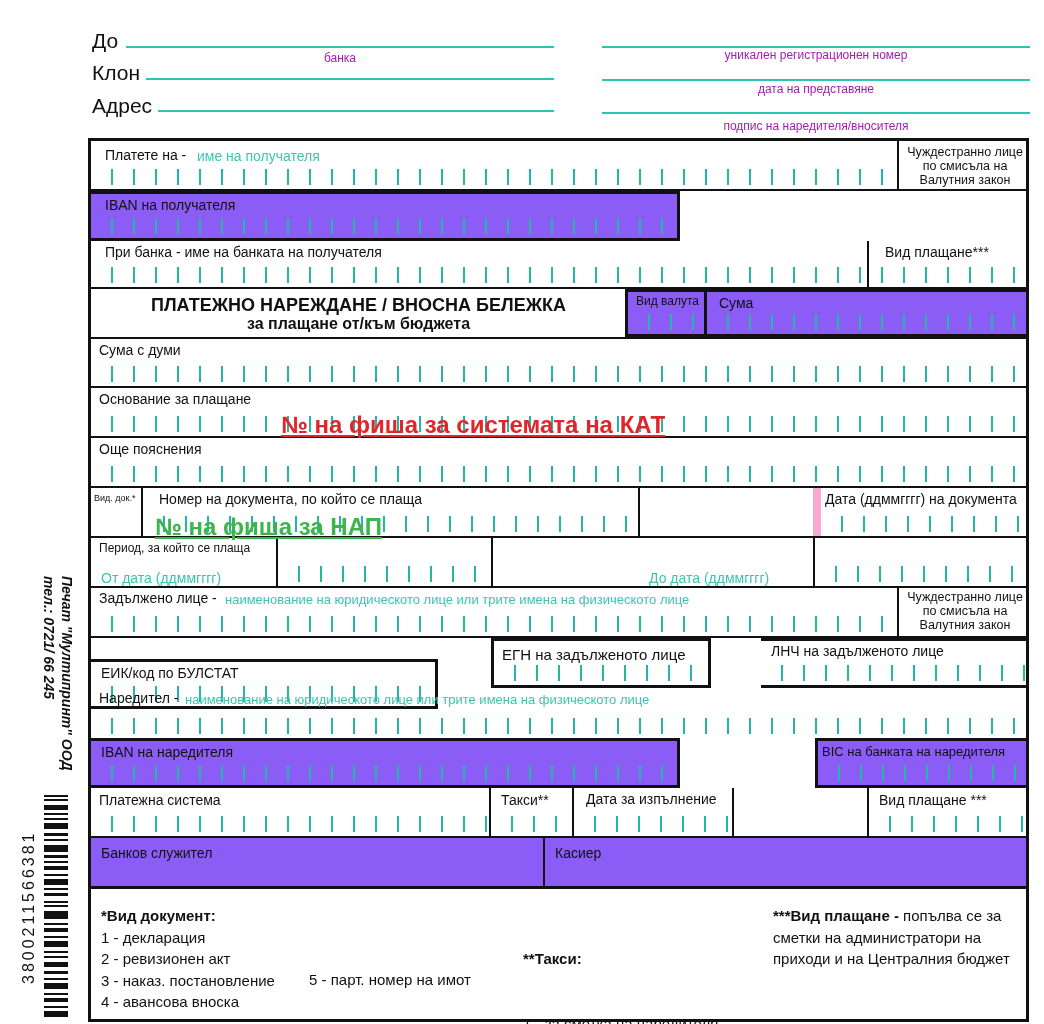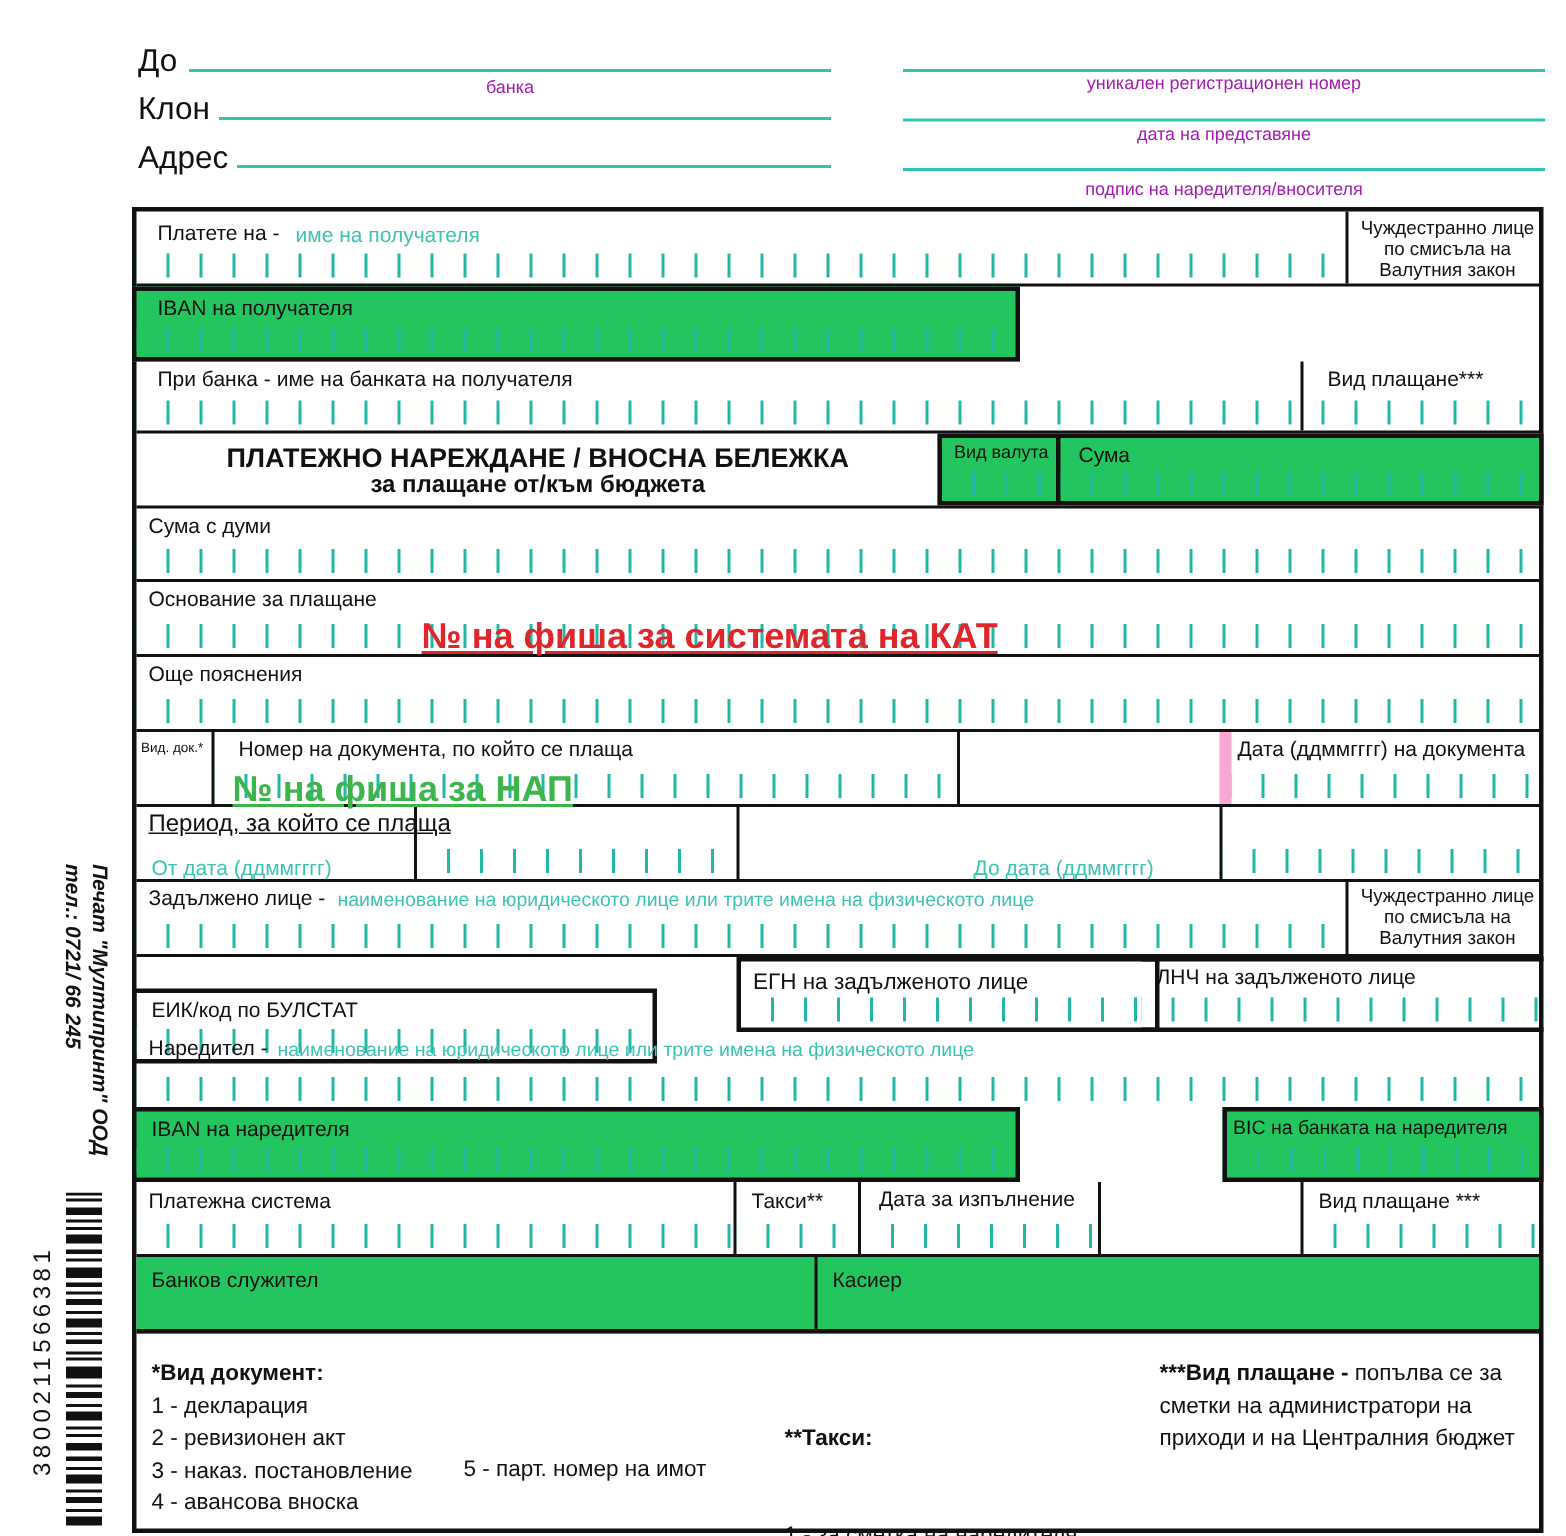--- a/index.html
+++ b/index.html
@@ -7,21 +7,21 @@
   body { position: relative; font-family: "Liberation Sans", "DejaVu Sans", sans-serif; color: #111; }
 
   .abs { position: absolute; }
   .hdr-label { font-size: 21px; color: #111; }
   .hline { position: absolute; height: 2px; background: #2fc4b2; }
   .hint { position: absolute; font-size: 12px; color: #a21caf; text-align: center; }
 
   .form { position: absolute; left: 88px; top: 138px; width: 941px; height: 884px; border: 3px solid #111; }
   .row { position: absolute; left: 0; width: 100%; border-bottom: 2px solid #111; }
   .cell { position: absolute; top: 0; height: 100%; }
-  .tint { background: #22c55e; }
+  .tint { background: #8b5cf6; }
   .bl { border-left: 2px solid #111; }
   .bthick { border: 3px solid #111; }
 
   .lbl { position: absolute; font-size: 14px; color: #111; white-space: nowrap; }
   .lbl-sm { font-size: 9px; }
   .teal { color: #3ec3b3; }
   .ticks { position: absolute; left: 0; right: 0; bottom: 4px; height: 16px;
     background-image: repeating-linear-gradient(90deg, transparent 0, transparent 20px, #22b8a5 20px, #22b8a5 22px);
     background-size: 22px 16px; }
 
@@ -165,21 +165,21 @@
       <div class="ticks"></div>
     </div>
     <div class="cell" style="left:722px; width:216px; border-left:8px solid #f9a8d4;">
       <span class="lbl" style="left:4px; top:3px;">Дата (ддммгггг) на документа</span>
       <div class="ticks"></div>
     </div>
   </div>
 
   <div class="row" style="top:397px; height:50px;">
     <div class="cell" style="left:0; width:187px; border-right:2px solid #111;">
-      <span class="lbl" style="left:8px; top:3px; font-size:16px;text-decoration:underline;">Период, за който се плаща</span>
+      <span class="lbl" style="left:8px; top:3px; font-size:12px;">Период, за който се плаща</span>
       <span class="lbl teal" style="left:10px; top:32px;">От дата (ддммгггг)</span>
     </div>
     <div class="cell" style="left:187px; width:215px; border-right:2px solid #111;">
       <div class="ticks"></div>
     </div>
     <div class="cell" style="left:402px; width:320px;">
       <span class="lbl teal" style="left:156px; top:32px;">До дата (ддммгггг)</span>
     </div>
     <div class="cell" style="left:722px; width:216px; border-left:2px solid #111;">
       <div class="ticks"></div>
@@ -193,21 +193,21 @@
     <div class="cell bl" style="left:806px; width:132px;">
       <span class="lbl" style="left:4px; top:2px; font-size:12.5px; line-height:14px; white-space:normal; text-align:center; width:124px;">Чуждестранно лице по смисъла на Валутния закон</span>
     </div>
   </div>
 
   <div class="row" style="top:497px; height:50px; border-bottom:none;">
     <div class="cell bthick" style="left:-3px; width:350px;margin-top:21px;">
       <span class="lbl" style="left:10px; top:3px;">ЕИК/код по БУЛСТАТ</span>
       <div class="ticks"></div>
     </div>
-    <div class="cell bthick" style="left:400px; width:282px;">
+    <div class="cell bthick" style="left:400px; width:220px;">
       <span class="lbl" style="left:8px; top:5px; font-size:15px;">ЕГН на задълженото лице</span>
       <div class="ticks"></div>
     </div>
     <div class="cell" style="left:670px; width:268px; border-top:3px solid #111; border-bottom:3px solid #111;">
       <span class="lbl" style="left:10px; top:2px;">ЛНЧ на задълженото лице</span>
       <div class="ticks"></div>
     </div>
   </div>
 
   <div class="row" style="top:547px; height:50px; border-bottom:none;">

